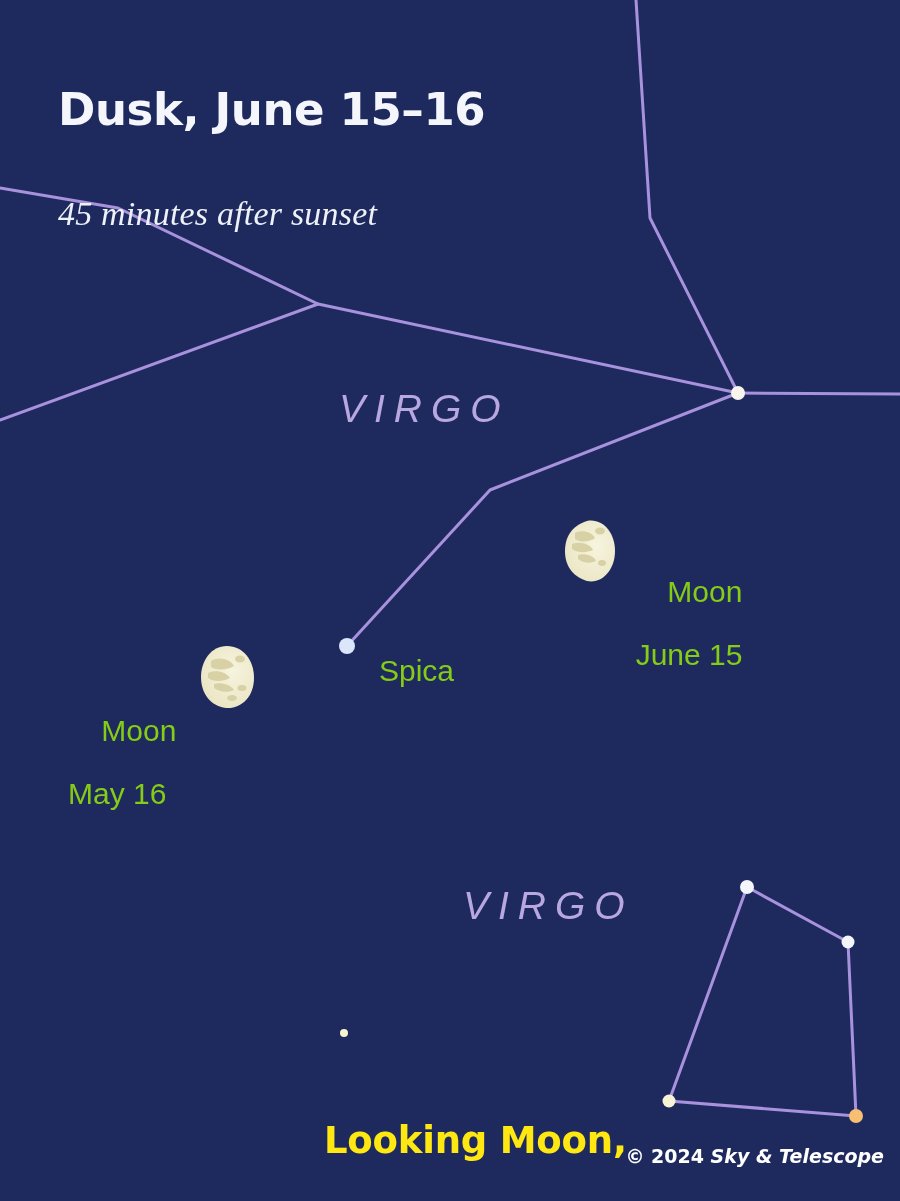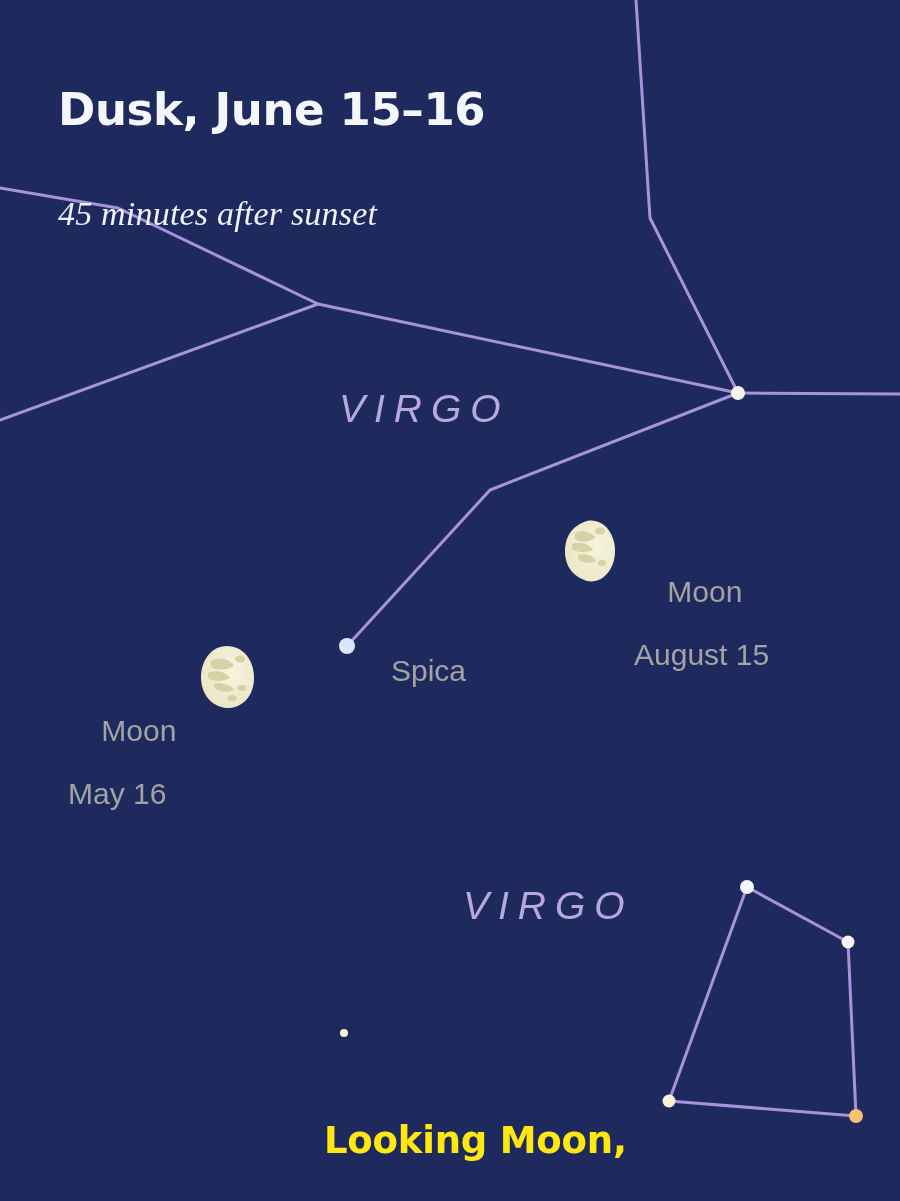--- a/index.html
+++ b/index.html
@@ -66,28 +66,27 @@
     font-size: 39px;
   }
   #label-corvus {
     left: 463px;
     top: 886px;
     font-size: 39px;
   }
 
   .star-label {
     font-family: "Liberation Sans", sans-serif;
-    color: #a3a3a3;
+    color: #84cc16;
     font-size: 30px;
     font-weight: 400;
   }
   #label-spica {
     left: 379px;
     top: 655px;
-    margin-left: 12px;
   }
   #label-moon-15 {
     left: 634px;
     top: 544px;
     text-align: left;
   }
   #label-moon-16 {
     left: 68px;
     top: 683px;
     text-align: left;
@@ -195,27 +194,30 @@
   </div>
 
   <div id="label-virgo" class="txt constellation-name">VIRGO</div>
 
   <div id="label-corvus" class="txt constellation-name">VIRGO</div>
 
   <div id="label-spica" class="txt star-label">Spica</div>
 
   <div id="label-moon-15" class="txt star-label">
     <span>Moon</span>
-    <span class="label-line2">August 15</span>
+    <span class="label-line2">June 15</span>
   </div>
 
   <div id="label-moon-16" class="txt star-label">
     <span>Moon</span>
     <span class="label-line2">May 16</span>
   </div>
 
   <div id="looking-direction" class="txt">
     <span>Looking Moon,</span>
     
   </div>
 
+  <div id="copyright" class="txt">
+    <span>© 2024 </span><span class="cr-brand">Sky &amp; Telescope</span>
+  </div>
 
 </div>
 
 </body></html>

